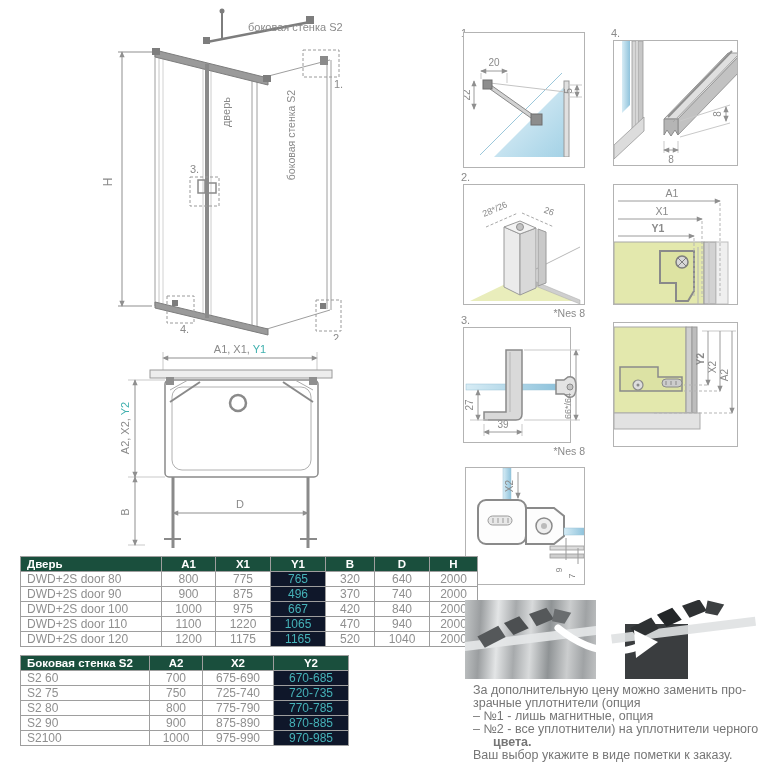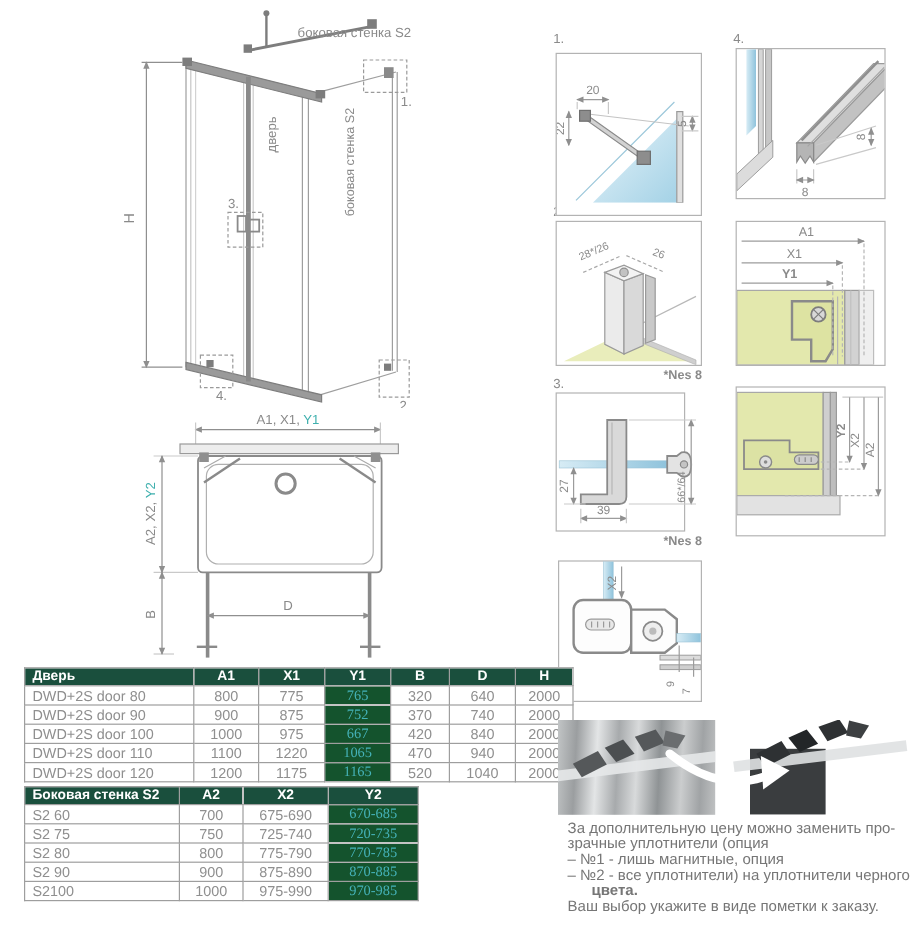--- a/index.html
+++ b/index.html
@@ -5,30 +5,30 @@
   html,body{margin:0;padding:0;background:#fff;}
   #page{position:relative;width:762px;height:782px;background:#fff;overflow:hidden;
         font-family:"Liberation Sans","DejaVu Sans",sans-serif;}
   .abs{position:absolute;}
   svg{display:block;}
   svg text{font-family:"Liberation Sans","DejaVu Sans",sans-serif;fill:#8a8a8a;}
 
   
   .dbox{position:absolute;border:1px solid #b3b3b3;background:#fff;box-sizing:border-box;}
   .dlabel{position:absolute;font-size:11px;color:#8a8a8a;}
-  .dnote{position:absolute;font-size:10.5px;color:#8a8a8a;text-align:right;font-weight:bold;}
+  .dnote{position:absolute;font-size:10.5px;color:#8a8a8a;text-align:right;}
 
   
   table.spec{position:absolute;border-collapse:collapse;table-layout:fixed;
              font-size:12px;color:#8f8f8f;background:#fff;}
   table.spec th,table.spec td{border:1px solid #9e9e9e;padding:0 4px;height:14px;
              text-align:center;white-space:nowrap;overflow:hidden;font-weight:normal;}
   table.spec th{background:#1a4f3d;color:#fff;font-weight:bold;font-size:11.5px;}
   table.spec th.first,table.spec td.first{text-align:left;padding-left:6px;}
-  table.spec td.teal{color:#45b2b8;background:#14532d;font-family:Liberation Serif, serif;}
+  table.spec td.teal{color:#45b2b8;background:#0f172a;}
   #door-table{left:20px;top:556px;width:392px;}
   #door-table th:nth-child(1){width:130px}#door-table th:nth-child(2){width:45px}
   #door-table th:nth-child(3){width:46px}#door-table th:nth-child(4){width:46px}
   #door-table th:nth-child(5){width:40px}#door-table th:nth-child(6){width:46px}
   #door-table th:nth-child(7){width:39px}
   #side-table{left:20px;top:655px;width:290px;}
   #side-table th:nth-child(1){width:118px}#side-table th:nth-child(2){width:44px}
   #side-table th:nth-child(3){width:62px}#side-table th:nth-child(4){width:66px}
 
   
@@ -173,21 +173,21 @@
     <text x="240" y="168" text-anchor="middle" font-size="11">D</text>
   </svg>
 
   <div class="dlabel" style="left:461px;top:27px">1.</div>
   <div class="dlabel" style="left:611px;top:27px">4.</div>
   <div class="dlabel" style="left:461px;top:171px">2.</div>
   <div class="dlabel" style="left:461px;top:314px">3.</div>
   <div class="dnote" style="left:520px;top:307px;width:65px">*Nes 8</div>
   <div class="dnote" style="left:520px;top:445px;width:65px">*Nes 8</div>
 
-  <div class="dbox" style="left:463px;top:44px;width:122px;height:136px">
+  <div class="dbox" style="left:463px;top:32px;width:122px;height:136px">
     <svg width="120" height="124" viewBox="0 0 120 124">
       <polygon points="30,124 100,54 100,124" fill="url(#glassD)"></polygon>
       <line x1="16" y1="122" x2="98" y2="40" stroke="#9bc7da"></line>
       <rect x="100" y="48" width="5" height="76" fill="#e0e0e0" stroke="#9a9a9a"></rect>
       <line x1="26" y1="50" x2="110" y2="60" stroke="#c4c4c4"></line>
       <polygon points="24,50 72,84 74,90 26,56" fill="#d2d2d2" stroke="#8a8a8a"></polygon>
       <rect x="19" y="47" width="9" height="9" fill="#8d8d8d" stroke="#6f6f6f"></rect>
       <rect x="67" y="81" width="11" height="11" fill="#8d8d8d" stroke="#6f6f6f"></rect>
       <g stroke="#9c9c9c" fill="none">
         <line x1="17" y1="38" x2="43" y2="38" marker-start="url(#arw)" marker-end="url(#arw)"></line>
@@ -386,21 +386,21 @@
           <td>775</td>
           <td class="teal">765</td>
           <td>320</td>
           <td>640</td>
           <td>2000</td>
         </tr>
         <tr>
           <td class="first">DWD+2S door 90</td>
           <td>900</td>
           <td>875</td>
-          <td class="teal">752</td>
+          <td class="teal">496</td>
           <td>370</td>
           <td>740</td>
           <td>2000</td>
         </tr>
         <tr>
           <td class="first">DWD+2S door 100</td>
           <td>1000</td>
           <td>975</td>
           <td class="teal">667</td>
           <td>420</td>

